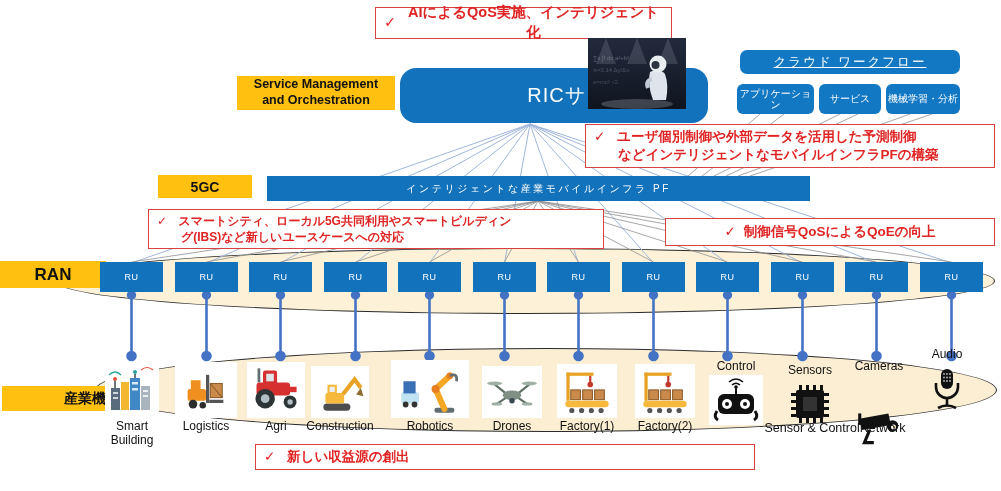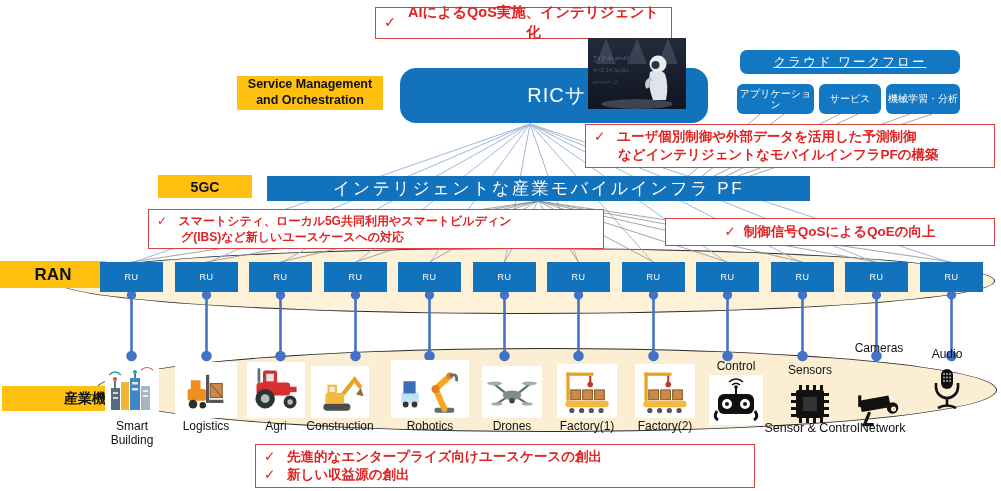--- a/index.html
+++ b/index.html
@@ -7,21 +7,21 @@
         font-family:"Liberation Sans","DejaVu Sans",sans-serif;}
   .abs{position:absolute;}
   
   .ellipse{position:absolute;border:1.4px solid #2b2b2b;border-radius:50%;z-index:0;}
   #lines{position:absolute;left:0;top:0;z-index:1;pointer-events:none;}
   .z2{z-index:2;}
   .z3{z-index:3;}
   
   .blue{background:#1272bc;color:#fff;display:flex;align-items:center;justify-content:center;text-align:center;}
   .ric{border-radius:16px;font-size:20px;letter-spacing:1px;padding-left:48px;}
-  .pfbar{font-size:17px;letter-spacing:2.5px;}
+  .pfbar{font-size:10px;letter-spacing:2.5px;}
   .cloudmain{border-radius:7px;font-size:12.5px;letter-spacing:2px;background:#1378c4;}
   .cloudsub{border-radius:6px;font-size:10px;line-height:1.15;background:#1378c4;padding:1px 2px;box-sizing:border-box;}
   .ru{font-size:9px;letter-spacing:.5px;}
   
   .ylabel{background:#ffc010;color:#111;font-weight:bold;display:flex;align-items:center;justify-content:center;text-align:center;}
   
   .callout{background:#fff;border:1.6px solid #d94040;color:#e02424;font-weight:bold;
            box-sizing:border-box;padding:3px 8px;line-height:1.35;}
   .callout .chk{margin-right:8px;}
   .c-center{display:flex;align-items:center;justify-content:center;text-align:center;}
@@ -121,21 +121,21 @@
         <circle cx="951.5" cy="295" r="3.4"></circle>
         <circle cx="951.5" cy="356" r="4"></circle>
     </g>
   </svg>
 
   <div class="abs callout c-center z3" style="left:375px;top:7px;width:297px;height:32px;font-size:14.5px;">
     <span class="chk">✓</span>
     <span>AIによるQoS実施、インテリジェント化</span>
   </div>
 
-  <div class="abs ylabel z2" style="left:237px;top:76px;width:146px;height:34px;font-size:12.5px;line-height:1.25;flex-direction:column;">
+  <div class="abs ylabel z2" style="left:237px;top:76px;width:158px;height:34px;font-size:12.5px;line-height:1.25;flex-direction:column;">
     <span>Service Management</span>
     <span>and Orchestration</span>
   </div>
 
   <div class="abs blue ric z2" style="left:400px;top:68px;width:260px;height:55px;">
     <span>RICサーバ</span>
   </div>
 
   <div class="abs z3" style="left:588px;top:38px;width:98px;height:71px;">
     <svg width="98" height="71" viewBox="0 0 98 71">
@@ -424,21 +424,21 @@
             <line x1="13" y1="40.5" x2="38" y2="40.5"></line>
           <line x1="7.5" y1="13" x2="7.5" y2="38"></line>
             <line x1="40.5" y1="13" x2="40.5" y2="38"></line>
         </g>
         <rect x="10" y="10" width="28" height="28" rx="2" fill="#111"></rect>
         <rect x="17" y="17" width="14" height="14" fill="#333"></rect>
       </svg>
     </div>
   </div>
 
-  <div class="device" style="left:839px;top:342px;gap:28px;">
+  <div class="device" style="left:839px;top:360px;gap:28px;">
     <div class="dlabel top">Cameras</div>
     <div class="icon nobg" style="width:54px;height:50px;">
       <svg width="50" height="46" viewBox="0 0 48 44">
         <rect x="4" y="8" width="3" height="11" fill="#111"></rect>
         <path d="M5,13 l28,-5 l2.5,11 l-28,5 z" fill="#111"></path>
         <circle cx="37" cy="20" r="5.5" fill="#111"></circle>
         <circle cx="38" cy="21" r="2.4" fill="#fff"></circle>
           <circle cx="38.5" cy="21" r="1" fill="#f5a623"></circle>
         <path d="M15,24 L10,36 h9" stroke="#111" stroke-width="3" fill="none"></path>
       </svg>
@@ -468,21 +468,17 @@
     </div>
   </div>
 
   <div class="abs netlabel z2" style="left:735px;top:421px;width:200px;">
     <span>Sensor &amp; ControlNetwork</span>
   </div>
 
   <div class="abs callout z3" style="left:255px;top:444px;width:500px;font-size:13.5px;">
     <div>
       <span class="chk">✓</span>
-      <span>先進的なエンタープライズ向けユースケースの創出</span>
-    </div>
-    <div>
-      <span class="chk">✓</span>
       <span>新しい収益源の創出</span>
     </div>
   </div>
 
 </div>
 
 </body></html>

